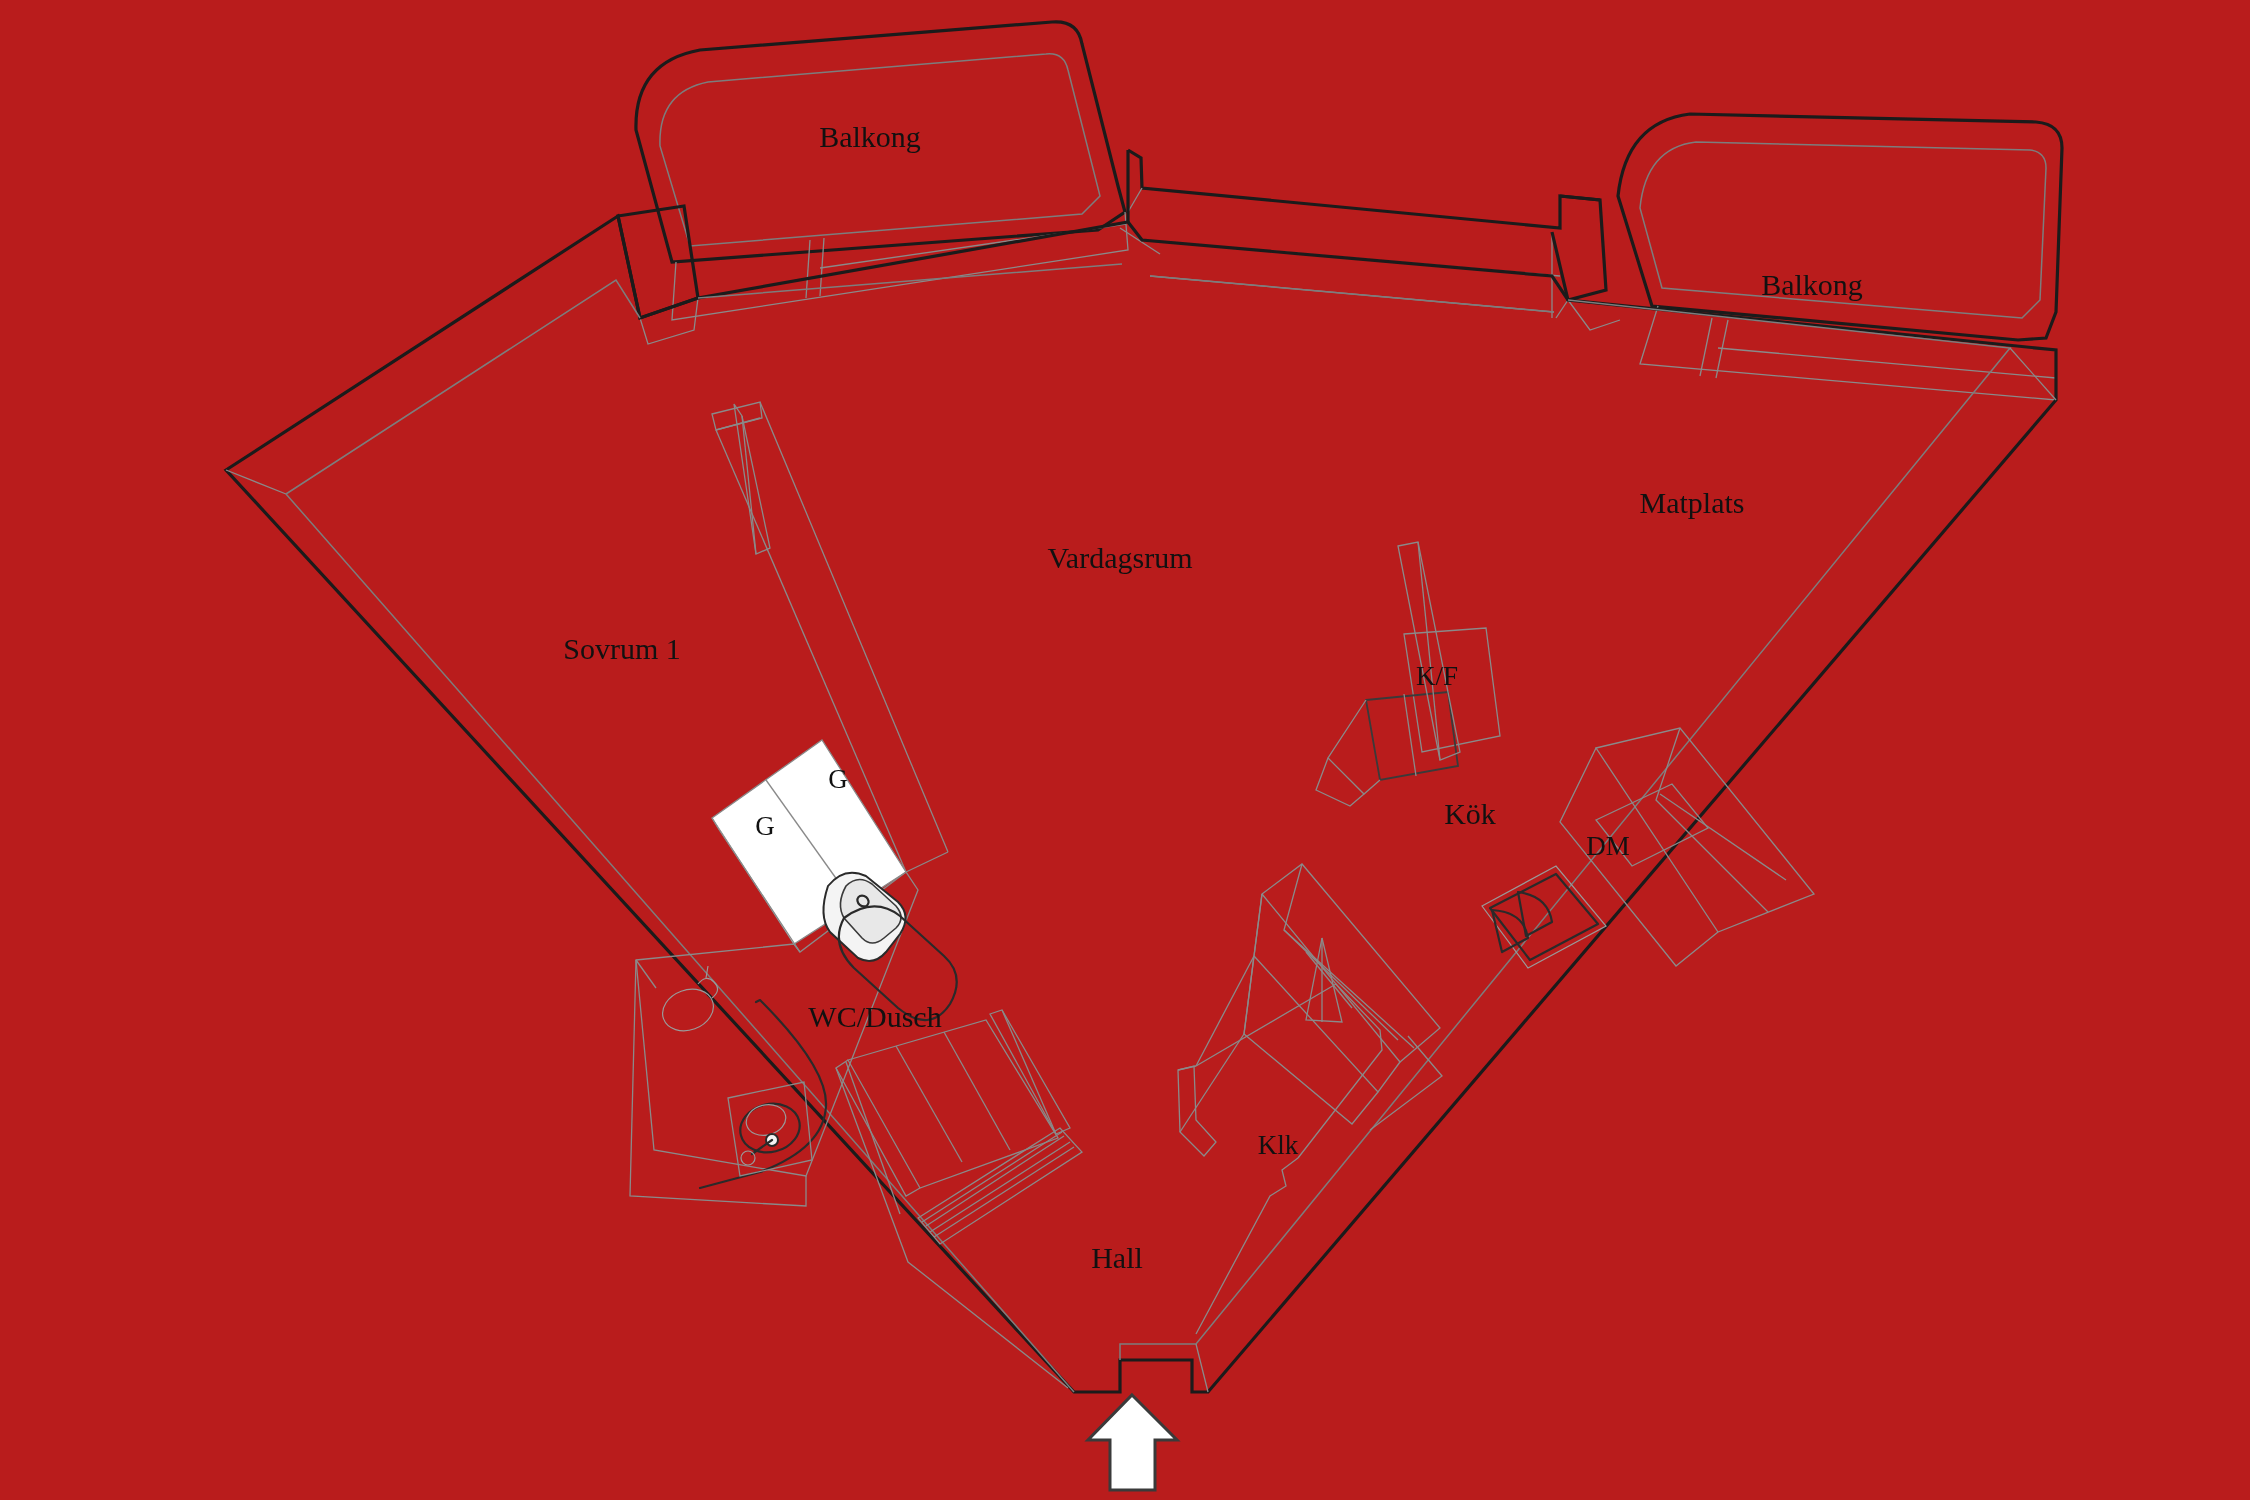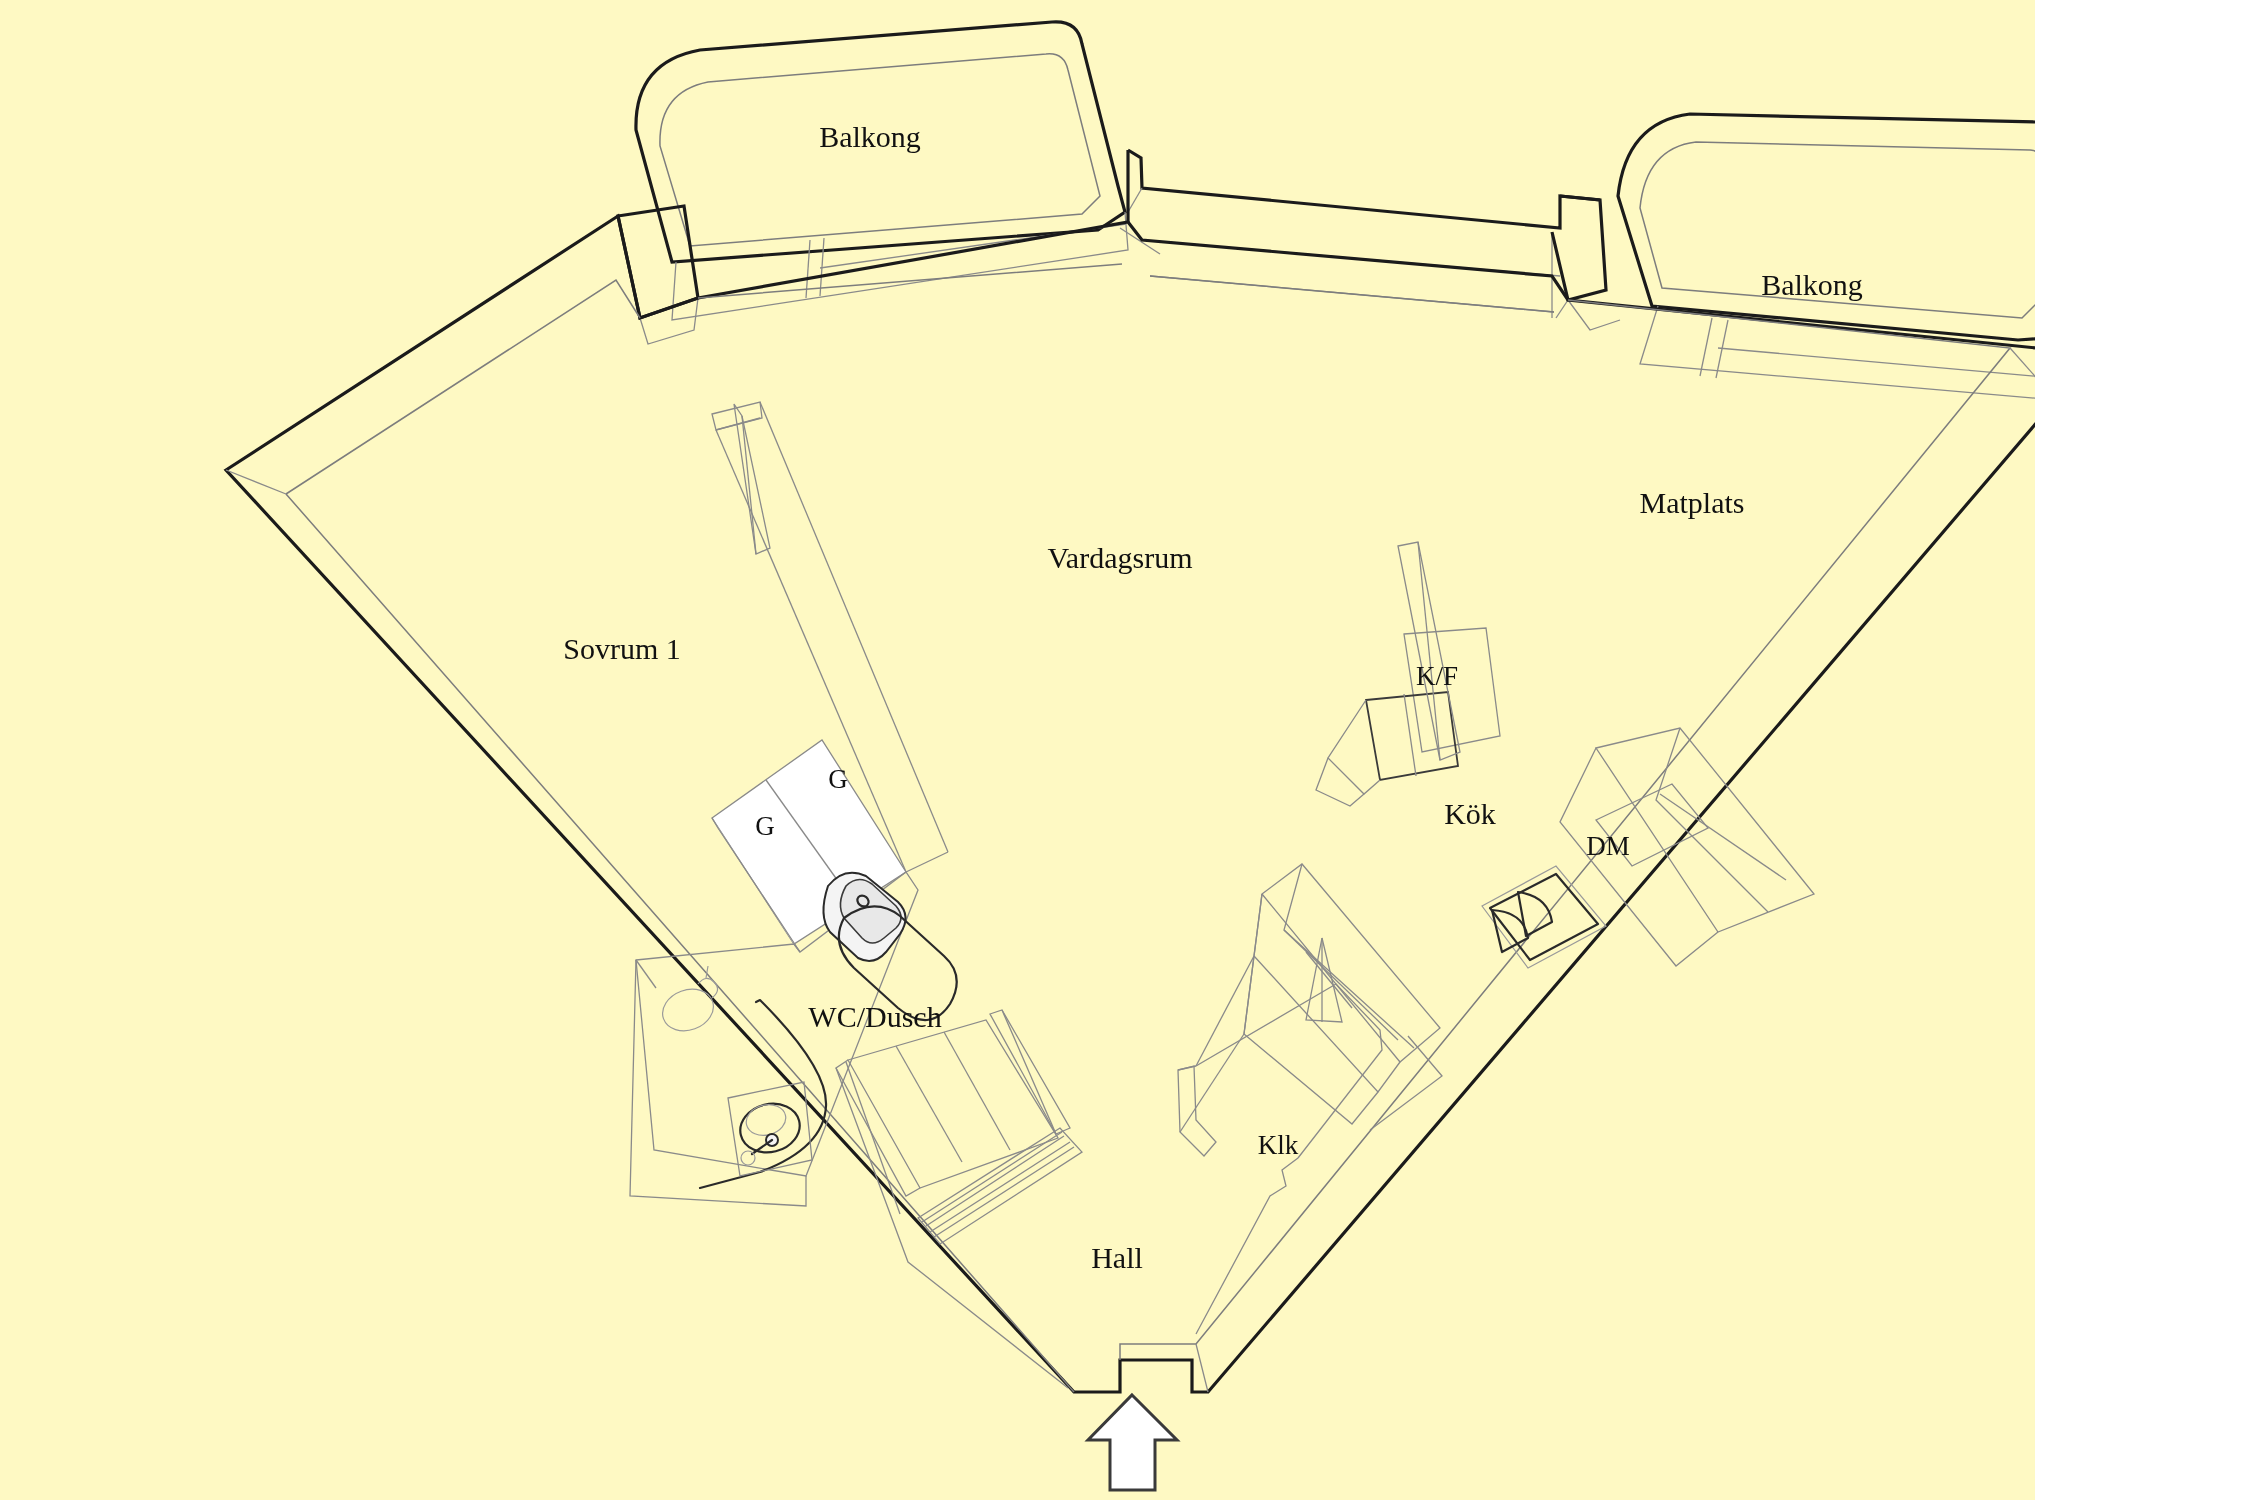--- a/index.html
+++ b/index.html
@@ -2,23 +2,23 @@
 <html><head>
 <meta charset="utf-8">
 <style>
   html, body {
     margin: 0;
     padding: 0;
     background: #ffffff;
   }
   #plan-root {
     position: relative;
-    width: 2035px;
+    width: 2250px;
     height: 1500px;
-    background: #fef9c3;
+    background: #b91c1c;
     font-family: "Liberation Serif", "DejaVu Serif", serif;
     overflow: hidden;
   }
   svg#floorplan {
     position: absolute;
     left: 0;
     top: 0;
     width: 2250px;
     height: 1500px;
     display: block;

